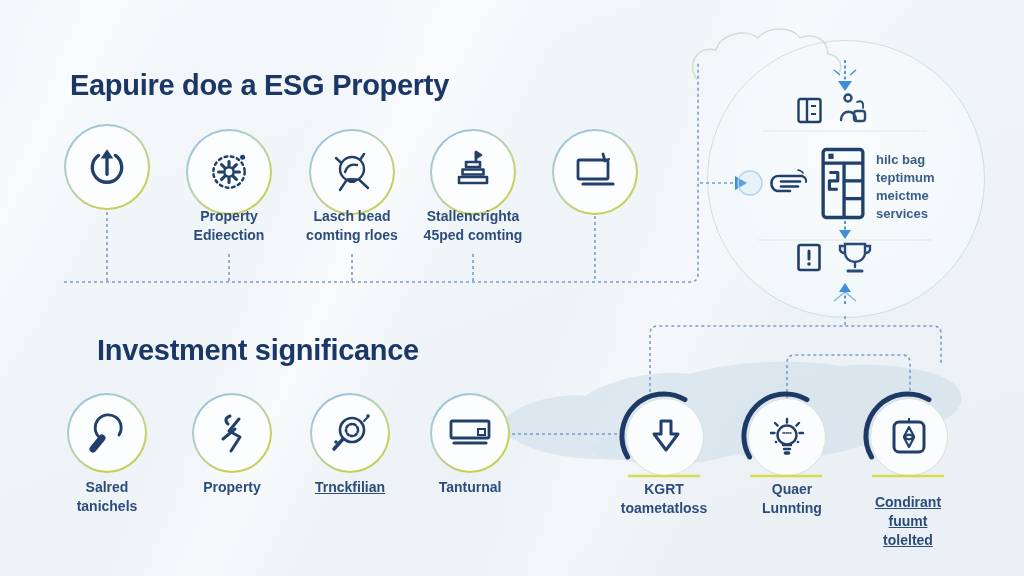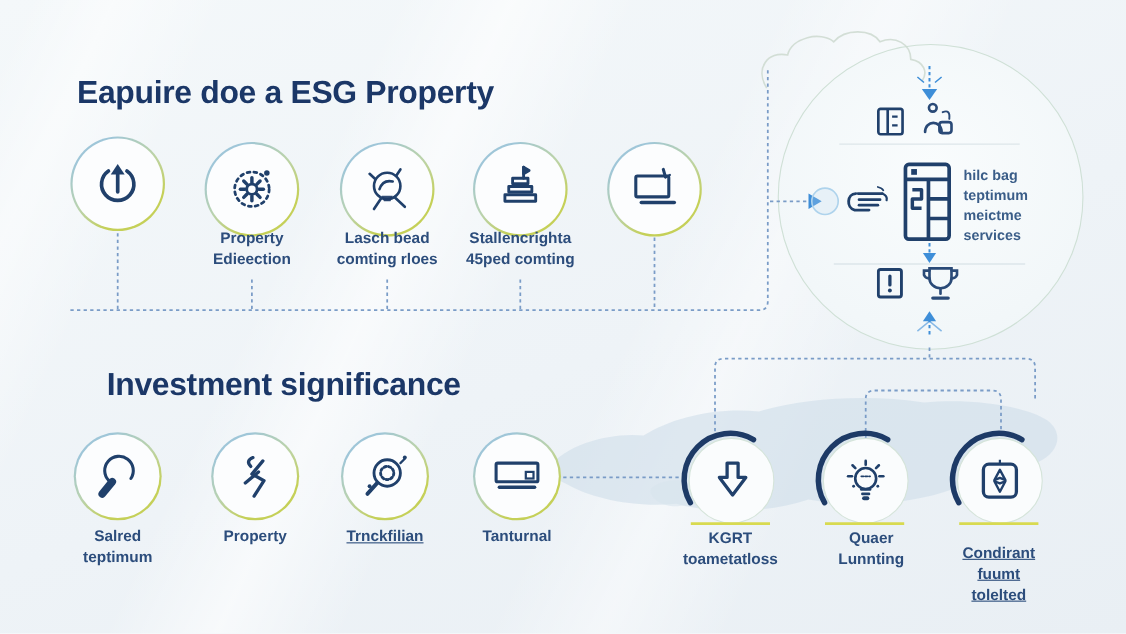--- a/index.html
+++ b/index.html
@@ -277,21 +277,21 @@
       <path d="M23 4 v4" stroke-width="2"></path>
       <g stroke-width="2.2">
         <path d="M23 13 L28 22.5 L23 20.5 L18 22.5 Z"></path>
         <path d="M23 33 L28 23.5 L23 25.5 L18 23.5 Z"></path>
       </g>
     </svg>
     </span>
 </div>
 
 <div class="lbl" style="left:32px;top:478px;">Salred
-teptimum</div>
+tanichels</div>
 <div class="lbl" style="left:157px;top:478px;">Property</div>
 <div class="lbl" style="left:275px;top:478px;text-decoration:underline;">Trnckfilian</div>
 <div class="lbl" style="left:395px;top:478px;">Tanturnal</div>
 <div class="lbl" style="left:589px;top:480px;">KGRT
 toametatloss</div>
 <div class="lbl" style="left:717px;top:480px;">Quaer
 Lunnting</div>
 <div class="lbl" style="left:833px;top:493px;text-decoration:underline;">Condirant
 fuumt
 tolelted</div>

